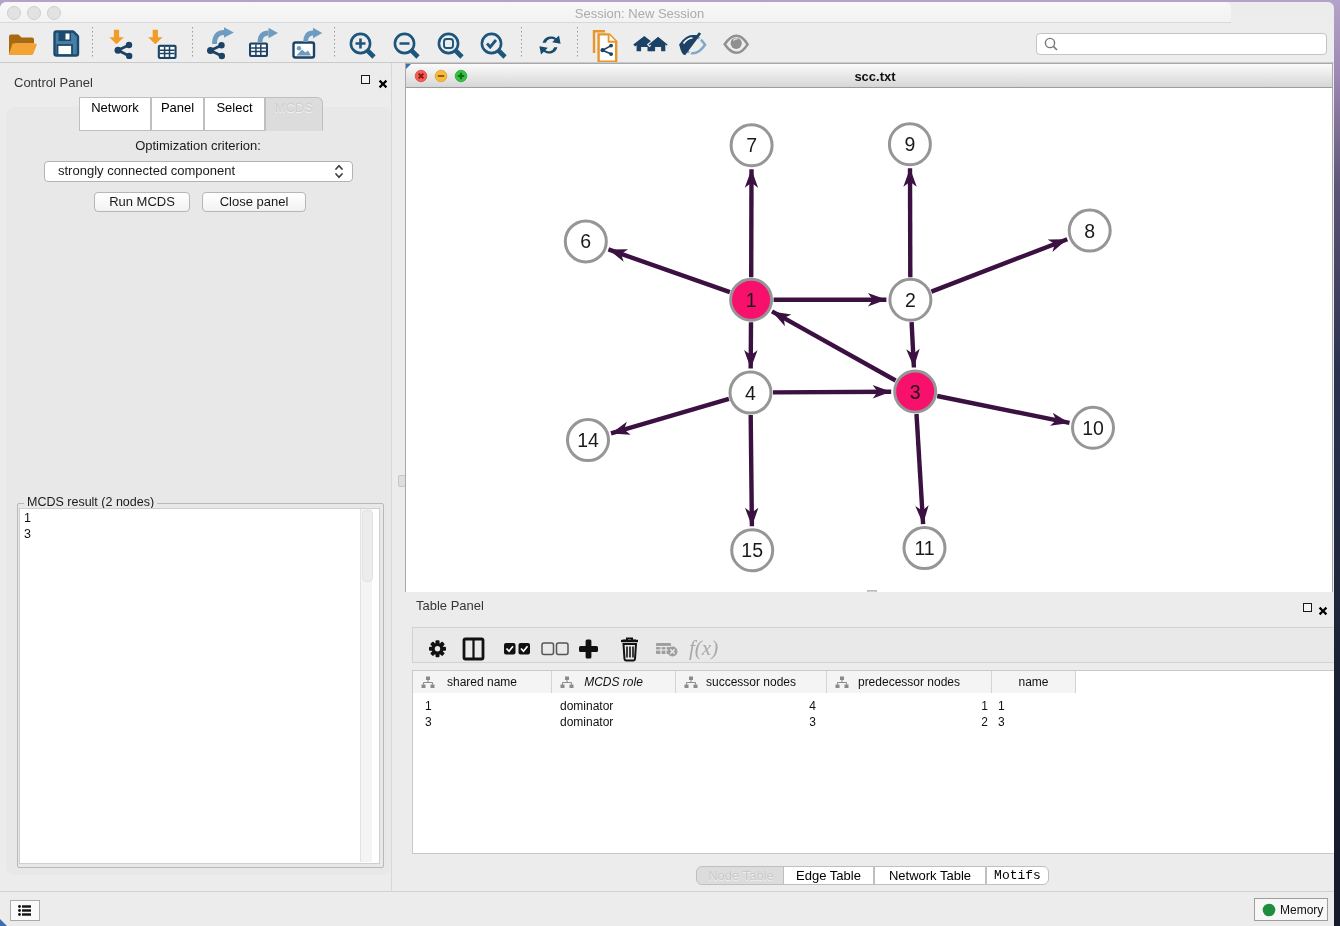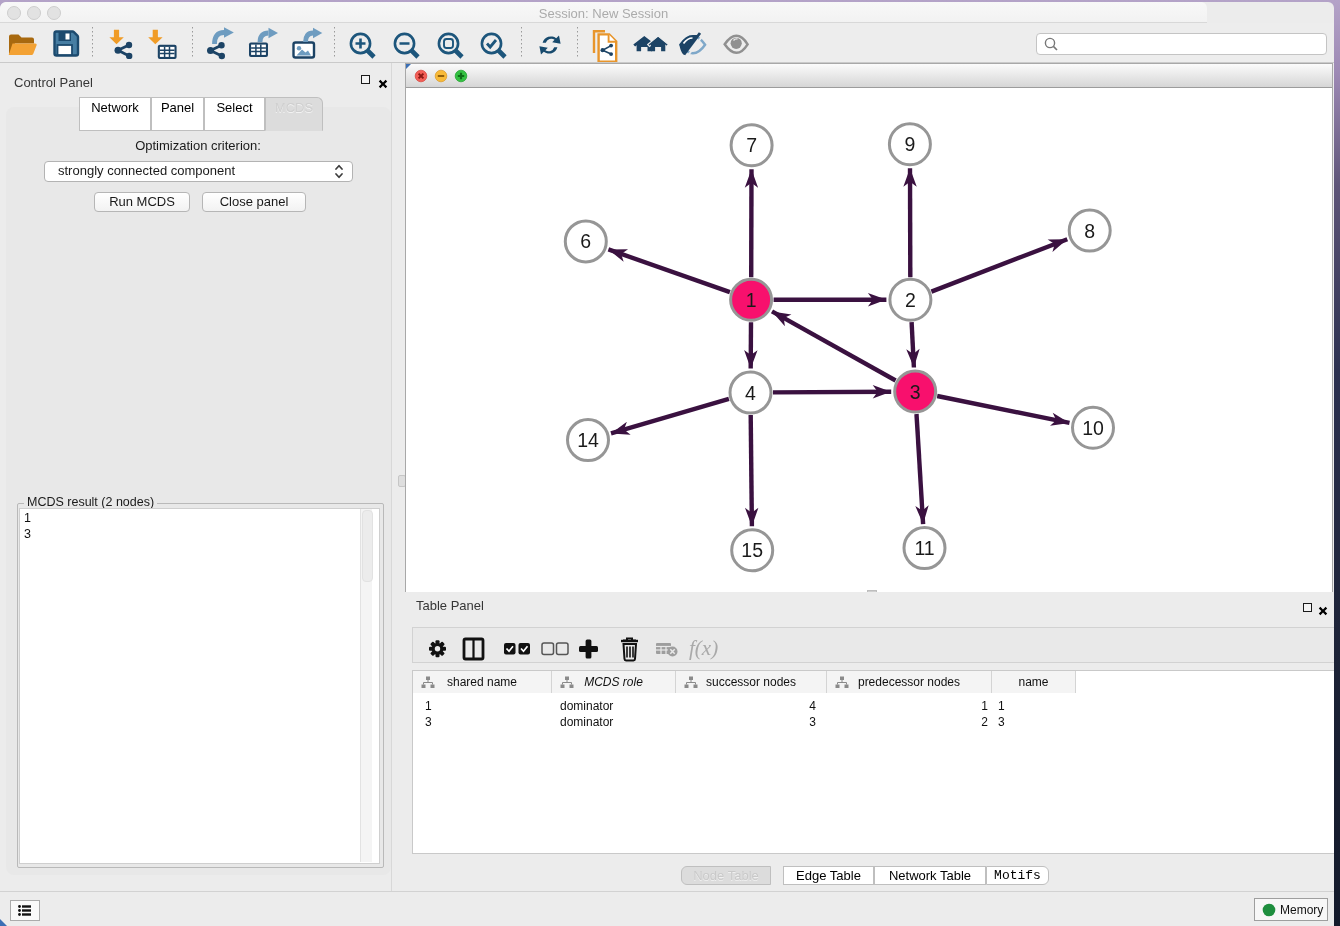--- a/index.html
+++ b/index.html
@@ -1,21 +1,21 @@
 <!DOCTYPE html>
 <html><head>
 <meta charset="utf-8">
 <style>
 html,body{margin:0;padding:0;}
 body{width:1340px;height:926px;overflow:hidden;position:relative;
  font-family:"Liberation Sans",sans-serif;
  background:linear-gradient(180deg,#b4a3c8 0%,#9d89b4 8%,#5e5578 20%,#2c3150 40%,#1d2337 70%,#141a2b 100%);}
 .abs{position:absolute;}
 #win{left:0;top:2px;width:1334px;height:924px;border-radius:6px 6px 0 0;background:#ececec;overflow:hidden;}
-#titlebar{left:0;top:0;width:1207px;height:20px;background:linear-gradient(180deg,#f8f8f8,#f2f2f2);border-bottom:1px solid #d8d8d8;border-radius:6px 6px 0 0;}
+#titlebar{left:0;top:0;width:1207px;height:20px;background:linear-gradient(180deg,#f8f8f8,#f2f2f2);border-bottom:1px solid #d8d8d8;border-radius:6px 6px 0 0;padding-left:24px;}
 .tl{width:12px;height:12px;border-radius:50%;background:#e2e2e2;border:1px solid #cdcdcd;top:4px;}
 #wtitle{width:100%;text-align:center;top:4px;font-size:13px;color:#ababab;}
 #toolbar{left:0;top:21px;width:1334px;height:39px;background:#ededed;border-bottom:1px solid #cacaca;}
 #search{left:1036px;top:10px;width:289px;height:20px;background:#fff;border:1px solid #c4c4c4;border-radius:4px;}
 
 #cpanel{left:0;top:61px;width:391px;height:828px;background:#ececec;border-right:1px solid #d8d8d8;}
 #cptitle{left:14px;top:12px;font-size:13px;color:#363636;}
 .panehdr-sq{width:7px;height:6.5px;border:1.8px solid #1a1a1a;background:#f4f4f4;}
 .tab{z-index:5;display:inline-block;box-sizing:border-box;height:34px;line-height:20px;text-align:center;font-size:13px;background:#fff;border:1px solid #bfbfbf;color:#000;position:absolute;top:0;}
 .tabsel{background:#dcdcdc;color:#cfcfcf;text-shadow:0 1px 0 #f2f2f2;}
@@ -226,20 +226,21 @@
     <div class="abs" id="nettitle">
       <div class="abs" style="left:0;top:0;width:0;height:0;border-top:5px solid #3b6fb5;border-right:5px solid transparent;"></div>
       <svg class="abs" style="left:8px;top:5px;" width="60" height="14" viewBox="0 0 60 14">
         <circle cx="7" cy="7" r="5.8" fill="#f25e56" stroke="#d94b44" stroke-width="0.8"></circle>
         <path d="M4.6,4.6 l4.8,4.8 M9.4,4.6 l-4.8,4.8" stroke="#8c1713" stroke-width="2"></path>
         <circle cx="27" cy="7" r="5.8" fill="#f8ba38" stroke="#dd9e2f" stroke-width="0.8"></circle>
         <path d="M23.8,7 h6.4" stroke="#91600b" stroke-width="2.2"></path>
         <circle cx="47" cy="7" r="5.8" fill="#34c142" stroke="#27a635" stroke-width="0.8"></circle>
         <path d="M47,3.8 v6.4 M43.8,7 h6.4" stroke="#0e6e18" stroke-width="2.2"></path>
       </svg>
+      <div class="abs" id="netname" style="left:6px;">scc.txt</div>
     </div>
     <svg class="abs" style="left:0;top:49px;" width="926" height="504" viewBox="0 0 926 504">
       <g stroke="#3a1140" stroke-width="4.4" marker-end="url(#arr)">
         <line x1="345.2" y1="164.2" x2="345.5" y2="56.3"></line>
         <line x1="323.9" y1="179.2" x2="202.4" y2="136.4"></line>
         <line x1="367.6" y1="186.7" x2="480.4" y2="186.7"></line>
         <line x1="345.0" y1="209.2" x2="344.7" y2="255.6"></line>
         <line x1="504.3" y1="164.2" x2="504.0" y2="55.2"></line>
         <line x1="525.4" y1="178.6" x2="661.3" y2="126.2"></line>
         <line x1="505.6" y1="209.2" x2="507.9" y2="254.5"></line>
@@ -415,21 +416,21 @@
       <div class="trow" style="left:263px;top:28px;width:140px;text-align:right;">4</div>
       <div class="trow" style="left:414px;top:28px;width:161px;text-align:right;">1</div>
       <div class="trow" style="left:585px;top:28px;">1</div>
       <div class="trow" style="left:12px;top:44px;">3</div>
       <div class="trow" style="left:147px;top:44px;">dominator</div>
       <div class="trow" style="left:263px;top:44px;width:140px;text-align:right;">3</div>
       <div class="trow" style="left:414px;top:44px;width:161px;text-align:right;">2</div>
       <div class="trow" style="left:585px;top:44px;">3</div>
     </div>
     <div class="abs btabs">
-      <div class="btab tabsel" style="left:276px;width:90px;border-radius:6px 0 0 6px;">Node Table</div>
+      <div class="btab tabsel" style="left:291px;width:90px;border-radius:6px 0 0 6px;">Node Table</div>
       <div class="btab" style="left:378px;width:91px;">Edge Table</div>
       <div class="btab" style="left:469px;width:112px;">Network Table</div>
       <div class="btab" style="left:581px;width:63px;border-radius:0 6px 6px 0;font-family:Liberation Mono, monospace;">Motifs</div>
     </div>
   </div>
   <div class="abs" id="statusbar">
     <div class="abs" id="listbtn">
       <svg width="28" height="19" viewBox="0 0 28 19">
           <g fill="#111">
             <circle cx="8.5" cy="5.5" r="1.4"></circle>

